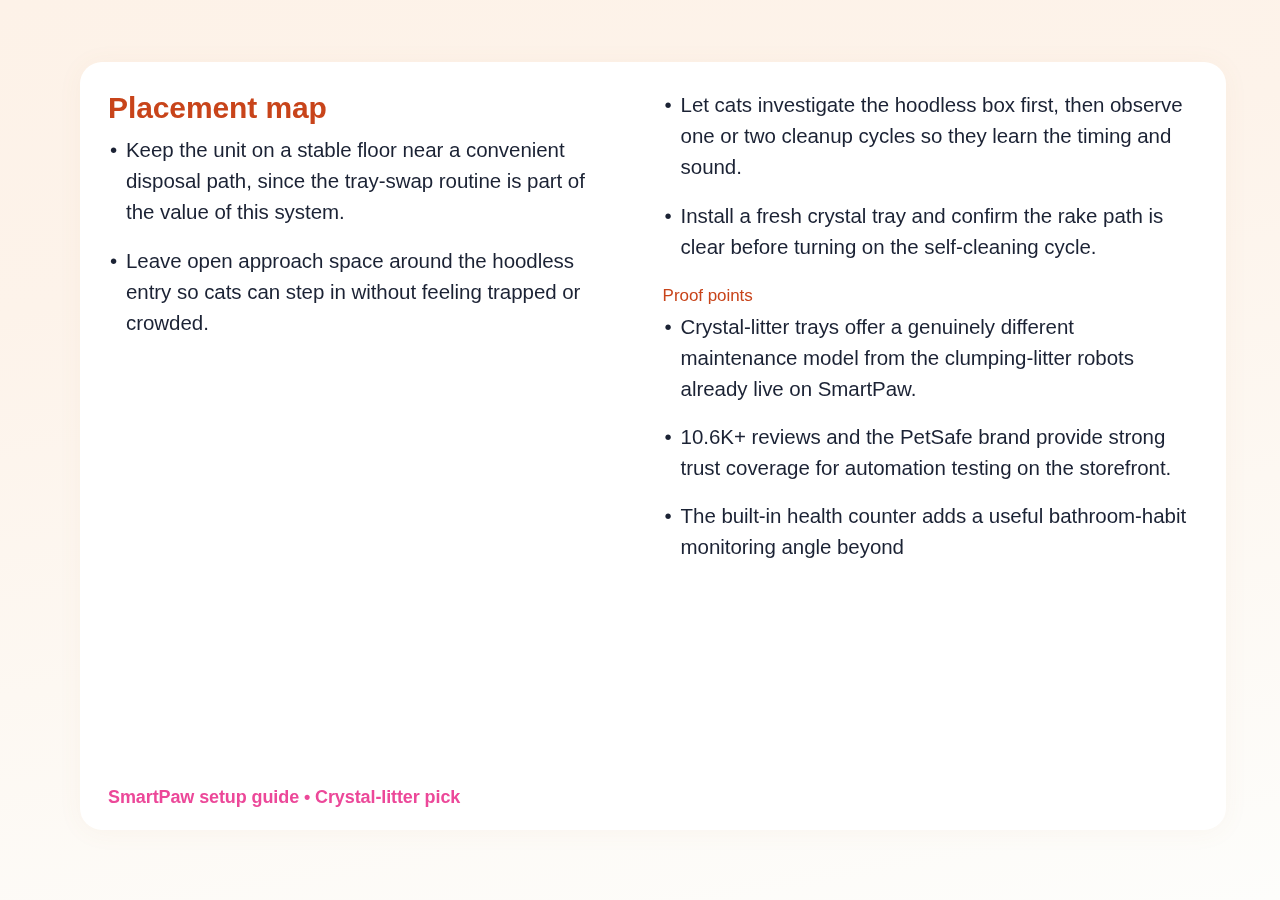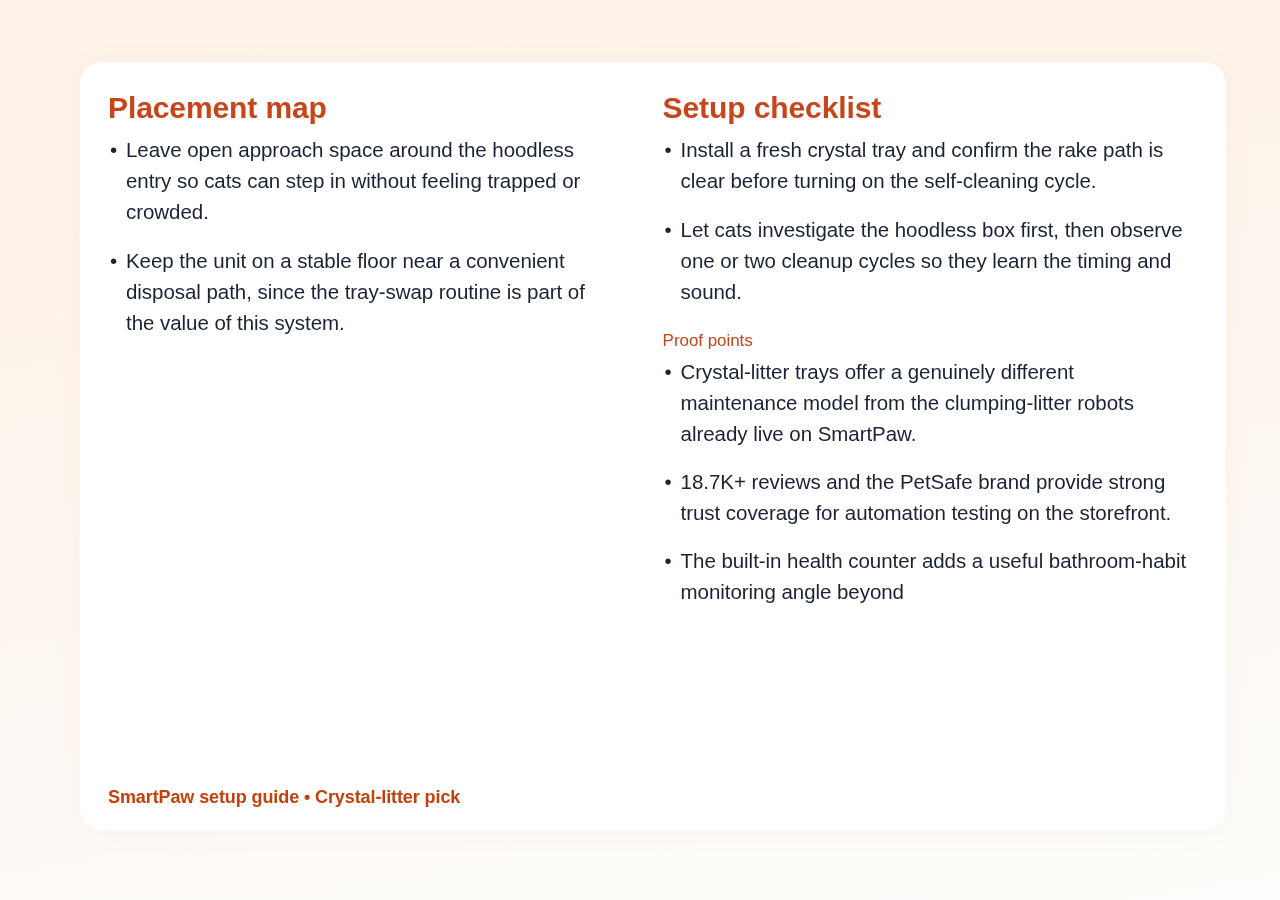--- a/index.html
+++ b/index.html
@@ -111,53 +111,52 @@
   ul.bullets.tight li {
     margin-bottom: 17px;
   }
 
   .footer {
     position: absolute;
     left: 28px;
     bottom: 22px;
     font-size: 18px;
     font-weight: bold;
-    color: #c2410c;
+    color: #ec4899;
     letter-spacing: -0.1px;
   }
 </style>
 </head>
 <body>
 
 <div class="page">
 
   <div class="card">
     <div class="card-body">
 
       <div class="columns">
 
         <div class="col col-left">
           <h2 class="section-title">Placement map</h2>
           <ul class="bullets">
+            <li>Keep the unit on a stable floor near a convenient disposal path, since the tray-swap routine is part of the value of this system.</li>
             <li>Leave open approach space around the hoodless entry so cats can step in without feeling trapped or crowded.</li>
-            <li>Keep the unit on a stable floor near a convenient disposal path, since the tray-swap routine is part of the value of this system.</li>
           </ul>
         </div>
 
         <div class="col col-right">
-          <h2 class="section-title">Setup checklist</h2>
           <ul class="bullets">
+            <li>Let cats investigate the hoodless box first, then observe one or two cleanup cycles so they learn the timing and sound.</li>
             <li>Install a fresh crystal tray and confirm the rake path is clear before turning on the self-cleaning cycle.</li>
-            <li>Let cats investigate the hoodless box first, then observe one or two cleanup cycles so they learn the timing and sound.</li>
           </ul>
 
           <h3 class="sub-title">Proof points</h3>
           <ul class="bullets tight">
             <li>Crystal-litter trays offer a genuinely different maintenance model from the clumping-litter robots already live on SmartPaw.</li>
-            <li>18.7K+ reviews and the PetSafe brand provide strong trust coverage for automation testing on the storefront.</li>
+            <li>10.6K+ reviews and the PetSafe brand provide strong trust coverage for automation testing on the storefront.</li>
             <li>The built-in health counter adds a useful bathroom-habit monitoring angle beyond</li>
           </ul>
         </div>
 
       </div>
 
       <div class="footer">SmartPaw setup guide • Crystal-litter pick</div>
 
     </div>
   </div>

